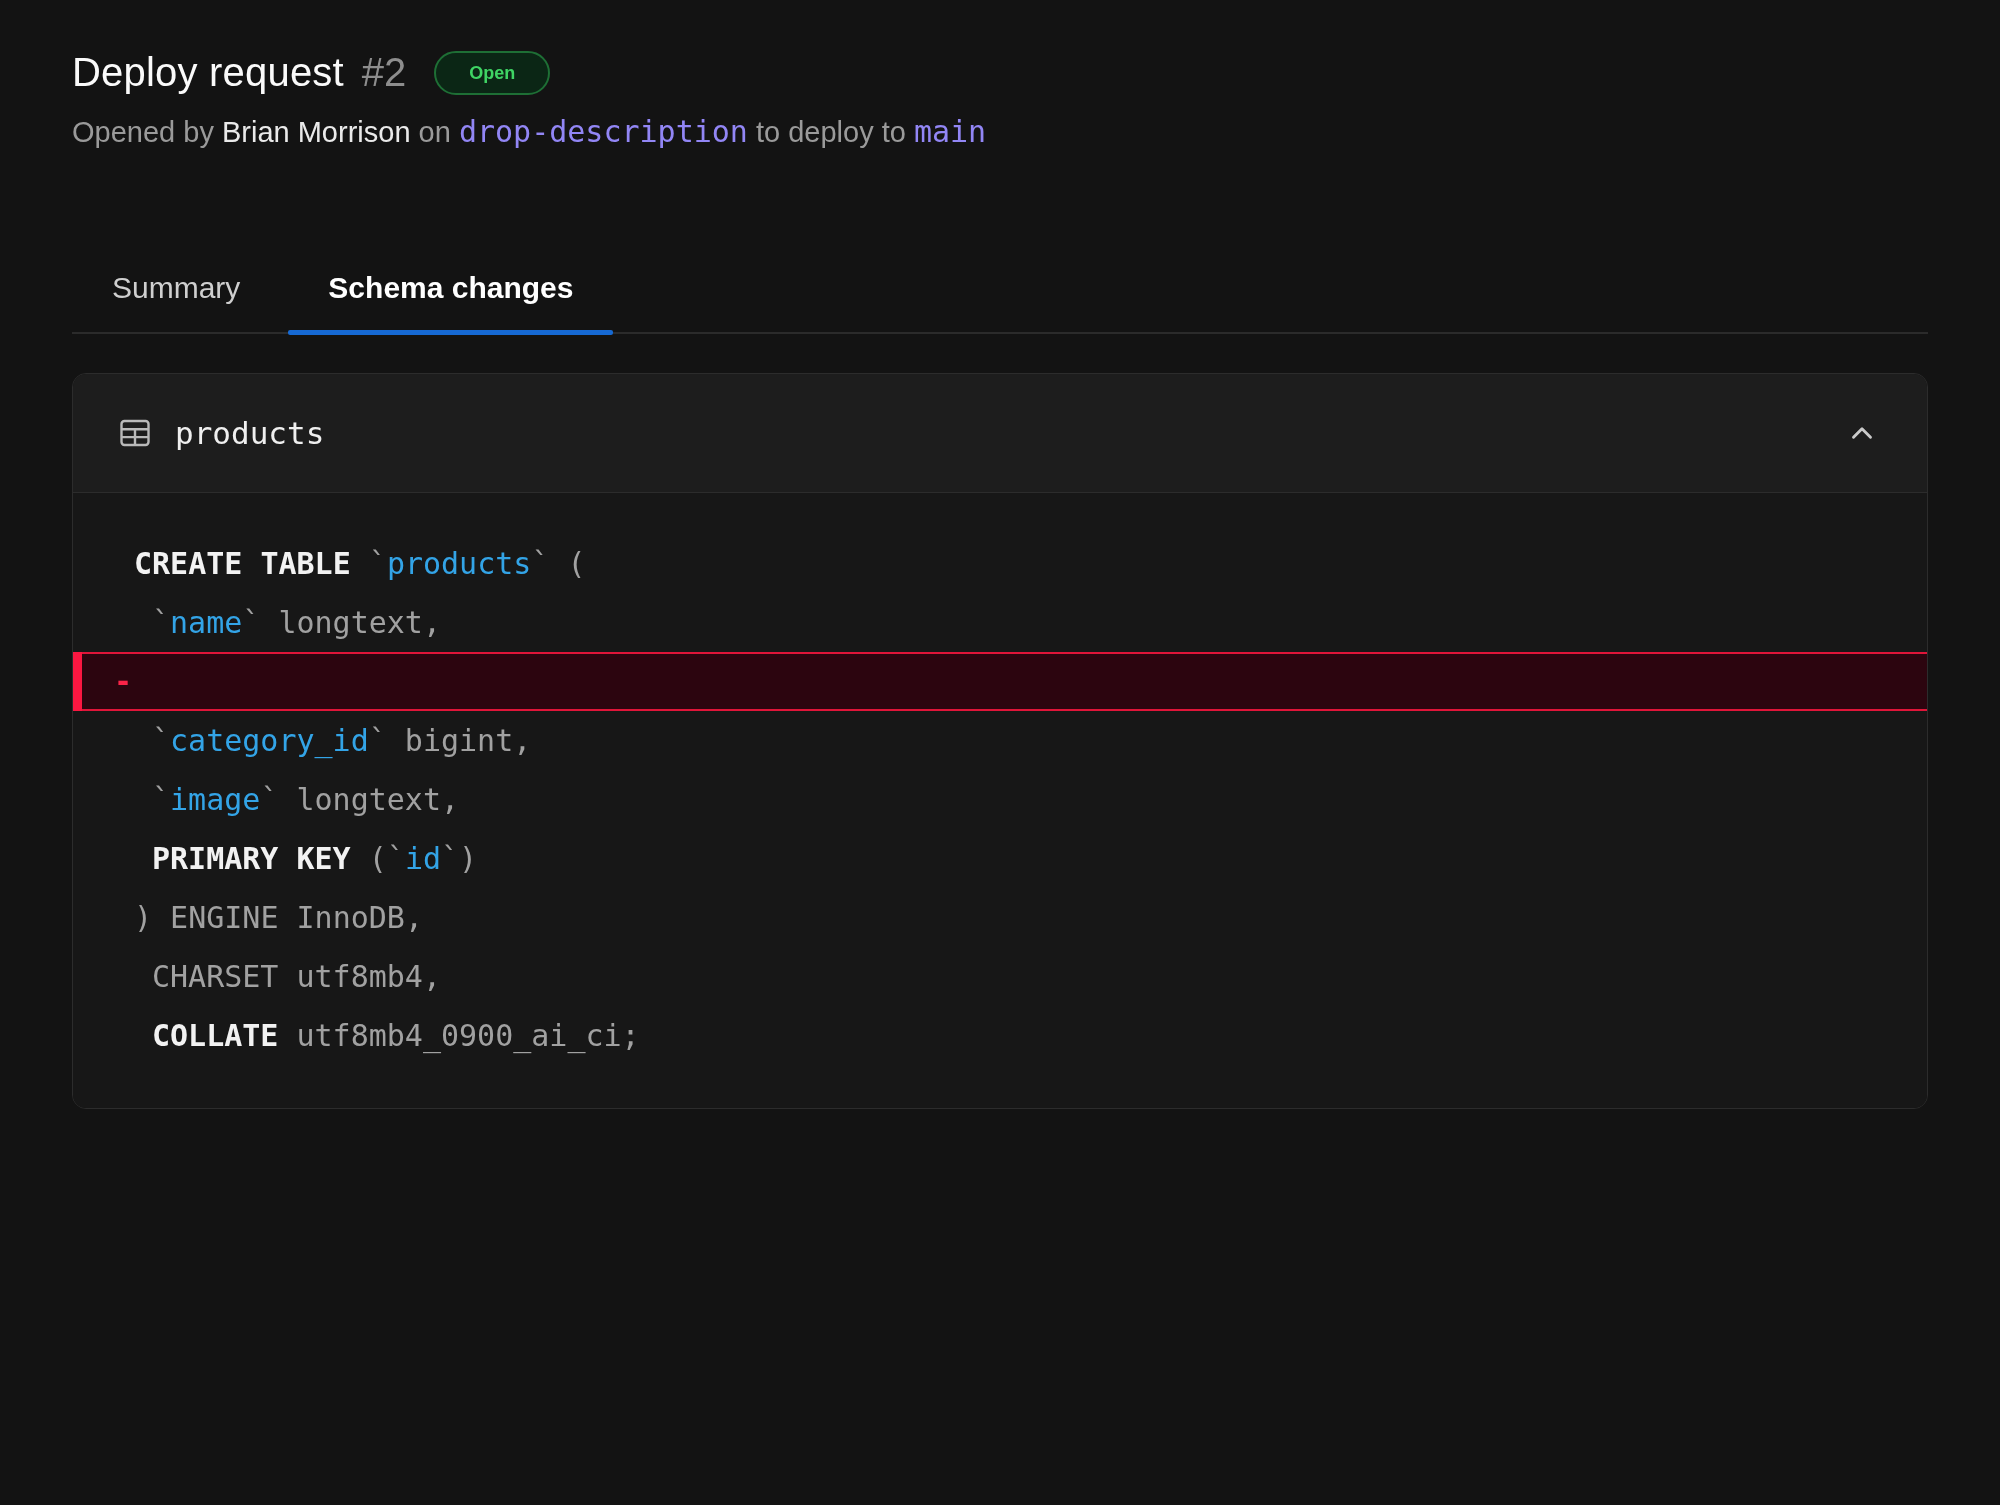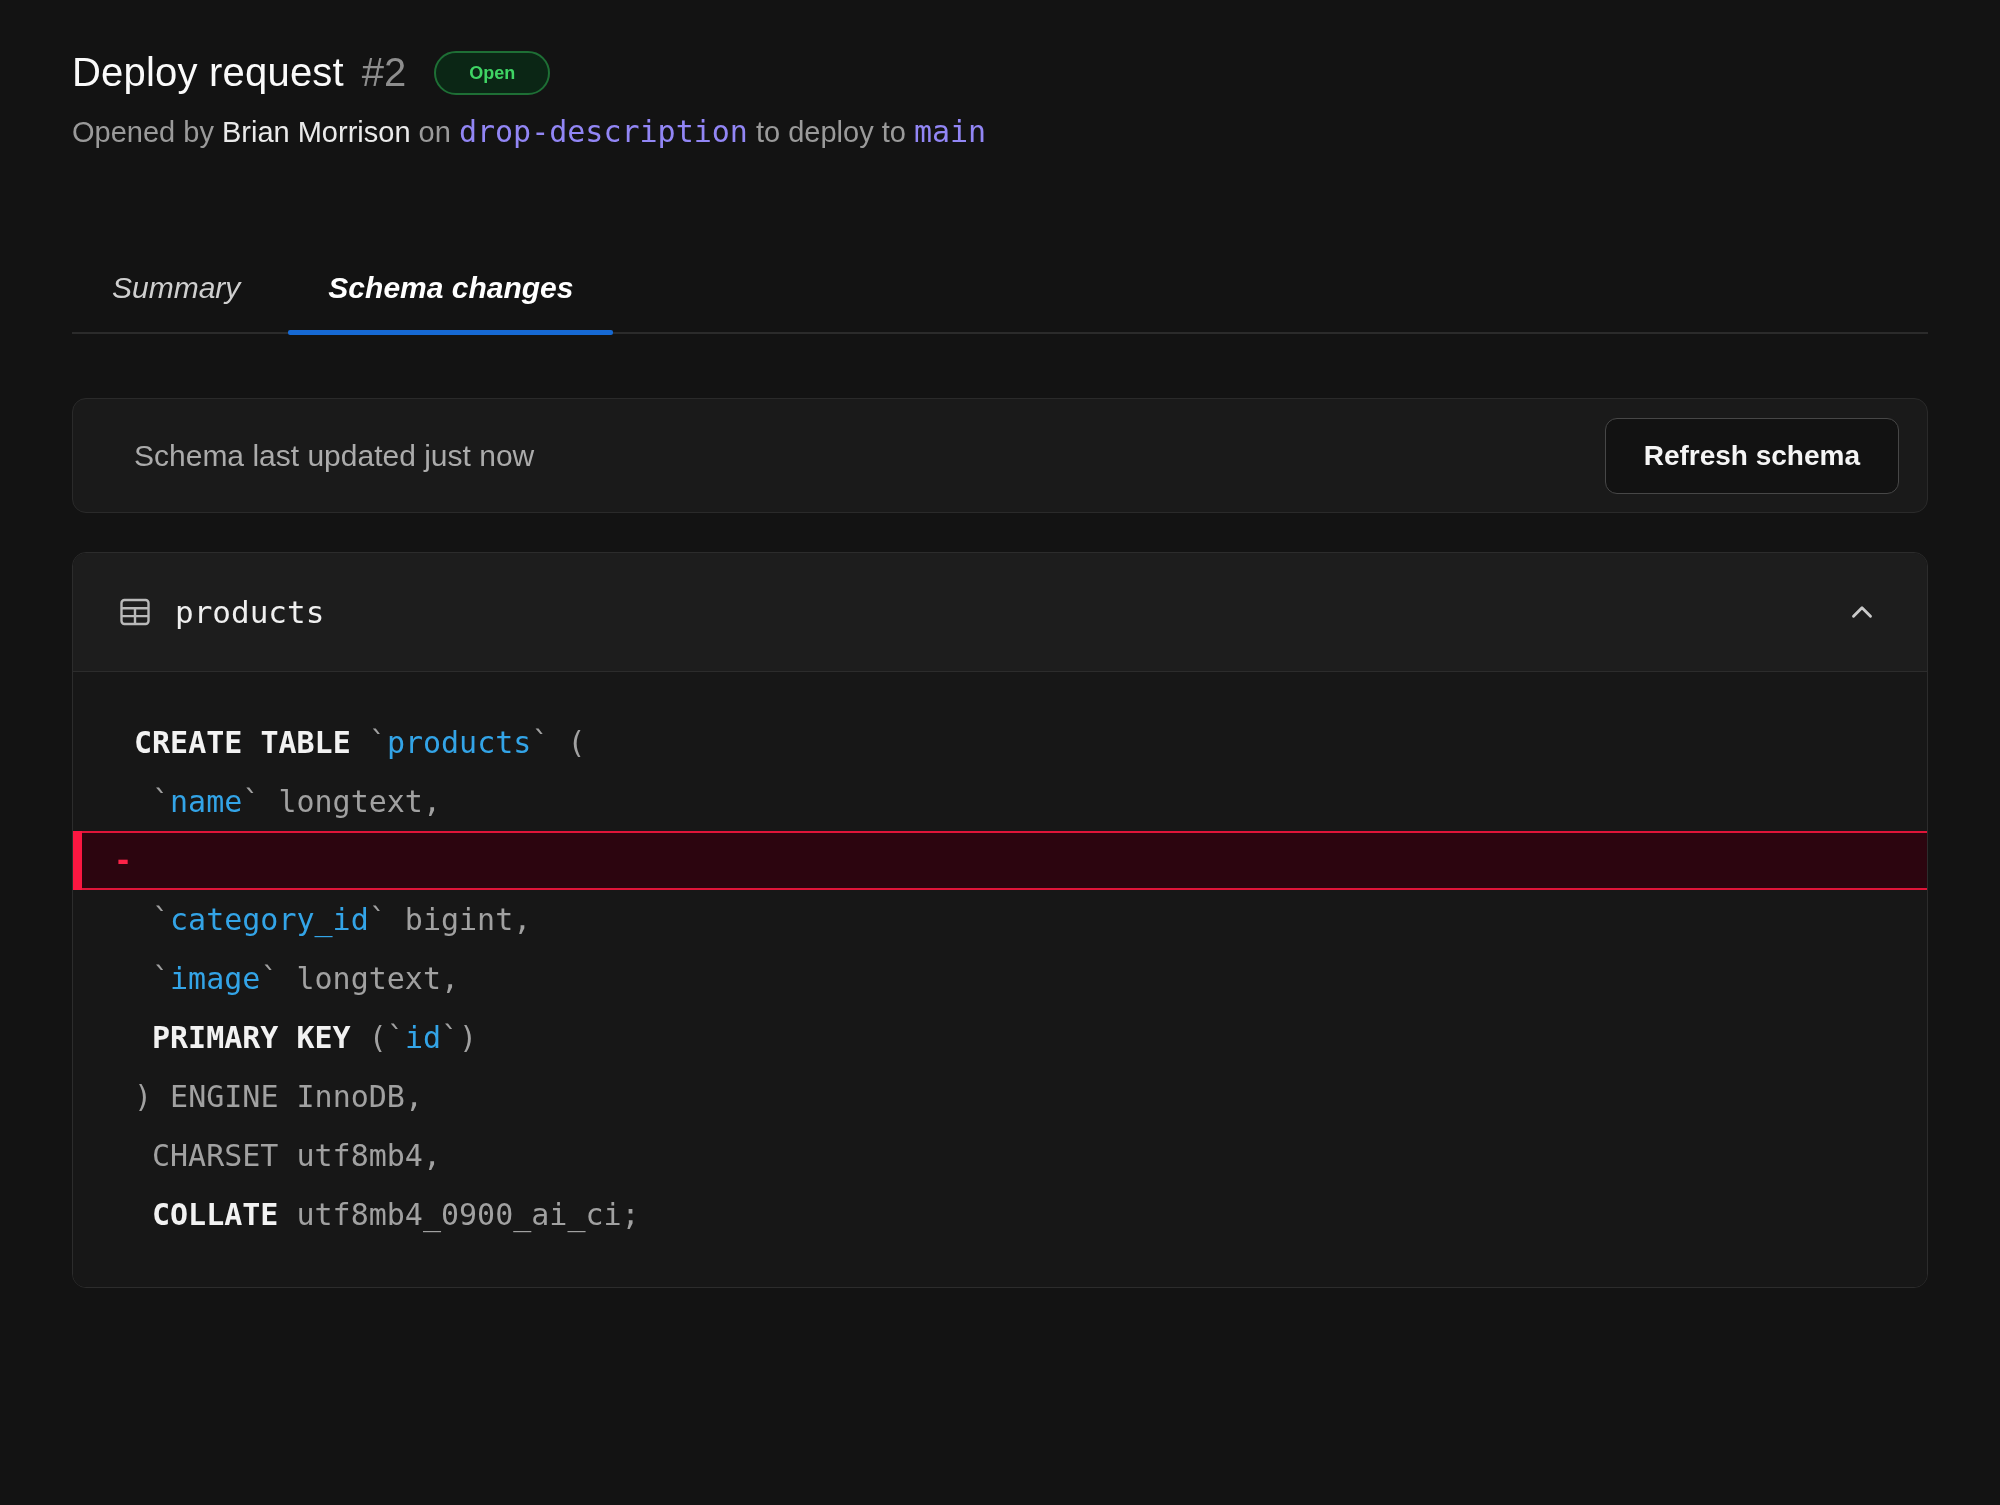--- a/index.html
+++ b/index.html
@@ -39,21 +39,20 @@
   .subtitle .mono{
     font-family:"DejaVu Sans Mono",monospace;
     font-size:30px;color:var(--purple,#9286f5);
   }
 
   
   .tabs{
     margin-top:118px;
     display:flex;gap:8px;
     border-bottom:2px solid #2b2b2b;
-    font-style:italic;
   }
   .tab{
     position:relative;
     font-size:30px;color:#cfcfcf;
     padding:0 40px 27px 40px;
     cursor:pointer;
   }
   .tab.active{color:#ffffff;font-weight:700;}
   .tab.active::after{
     content:"";position:absolute;left:0;right:0;bottom:-3px;height:5px;
@@ -147,24 +146,20 @@
     <span class="status-badge">Open</span>
   </div>
 
   <div class="subtitle"><span>Opened by </span><span class="author">Brian Morrison</span><span> on </span><span class="mono">drop-description</span><span> to deploy to </span><span class="mono">main</span></div>
 
   <div class="tabs">
     <div class="tab">Summary</div>
     <div class="tab active">Schema changes</div>
   </div>
 
-  <div class="schema-bar">
-    <span class="schema-status">Schema last updated just now</span>
-    <button class="refresh-btn">Refresh schema</button>
-  </div>
 
   <div class="table-panel">
     <div class="panel-header">
       <svg class="table-icon" viewBox="0 0 24 24" fill="none" stroke="#b9b9b9" stroke-width="1.6">
         <rect x="3" y="4" width="18" height="16" rx="2"></rect>
         <line x1="3" y1="9.5" x2="21" y2="9.5"></line>
         <line x1="12" y1="9.5" x2="12" y2="20"></line>
         <line x1="3" y1="14.75" x2="21" y2="14.75"></line>
       </svg>
       <span class="table-name">products</span>

